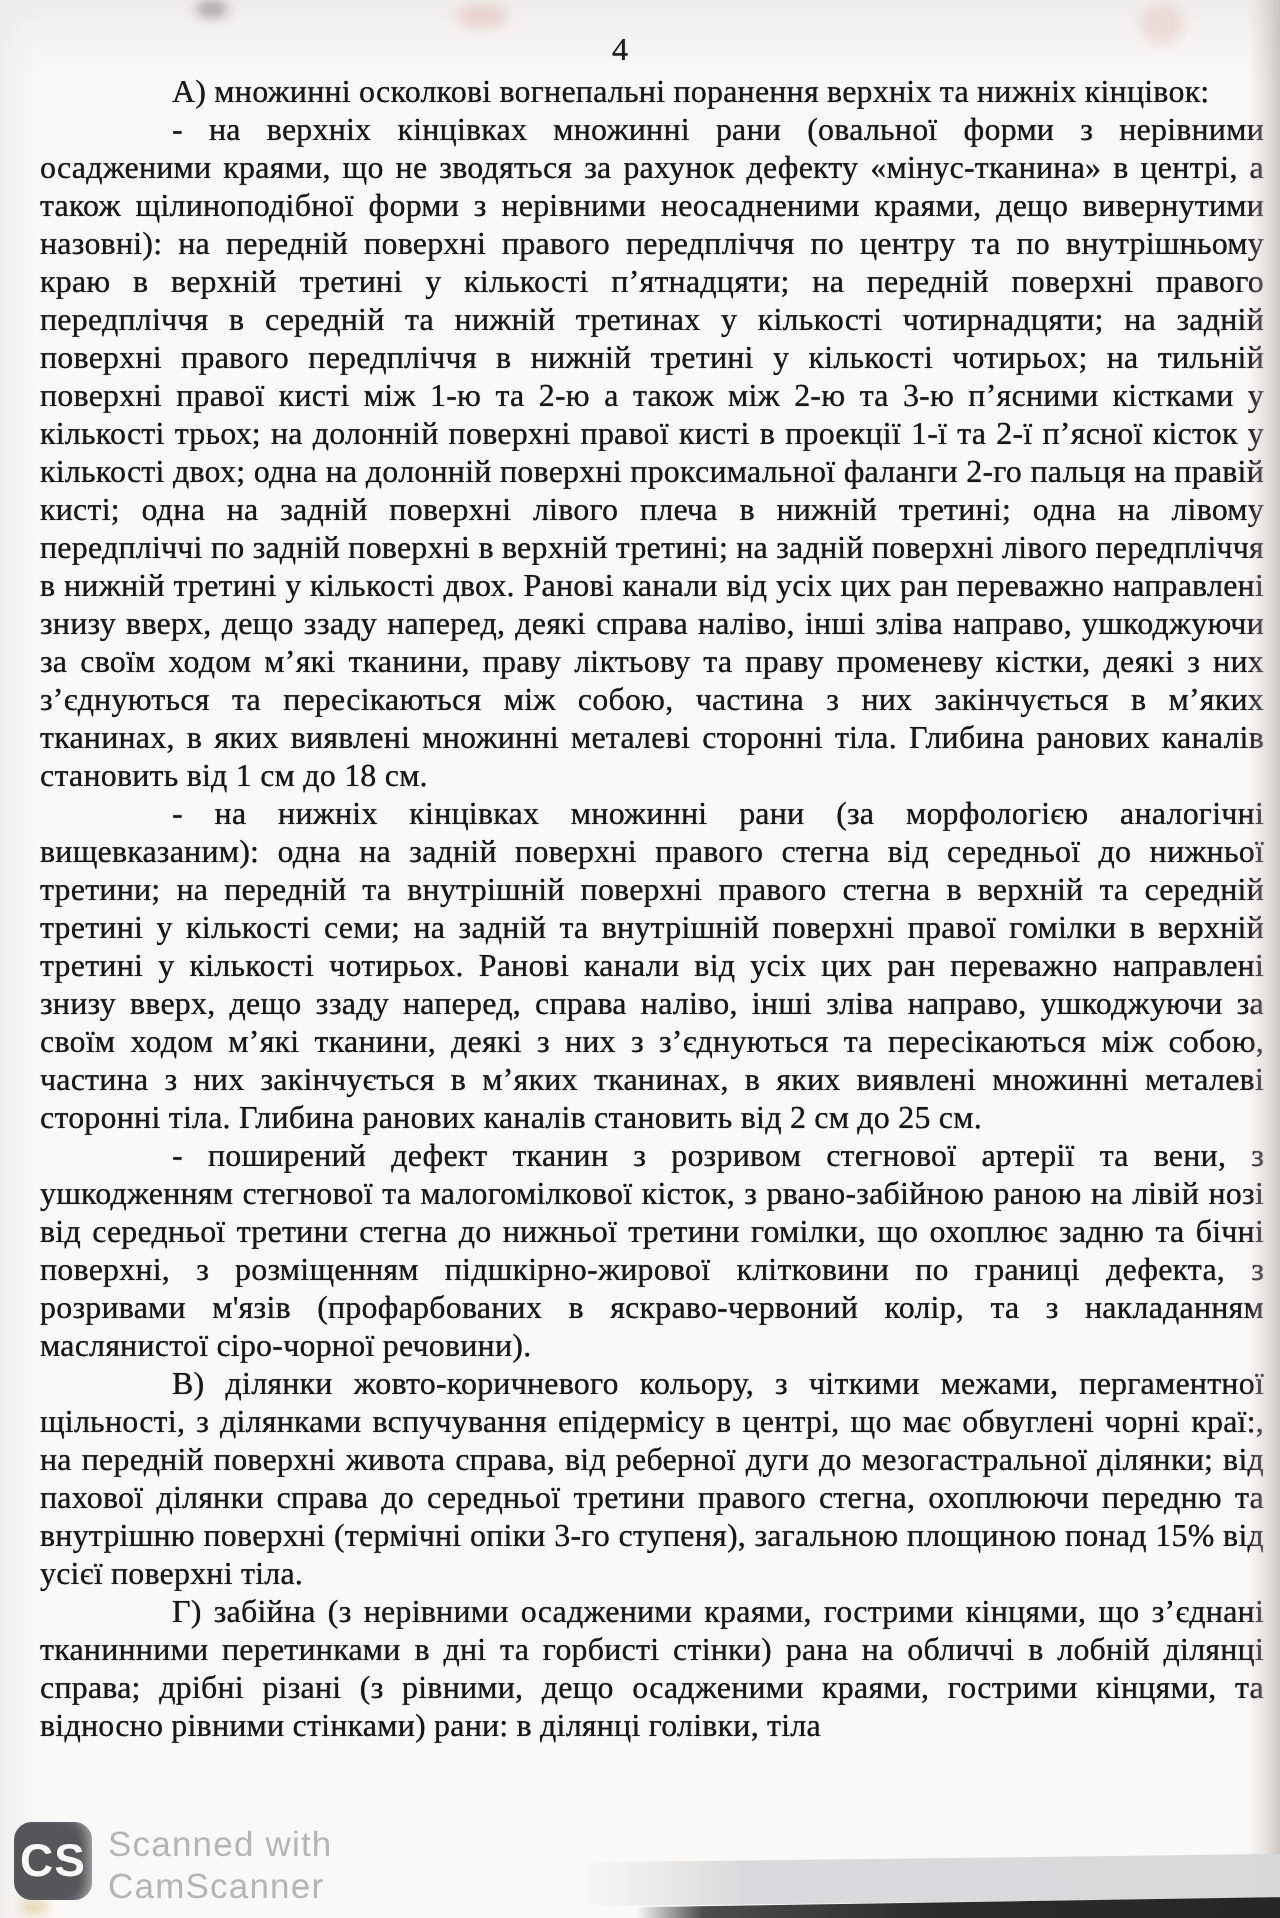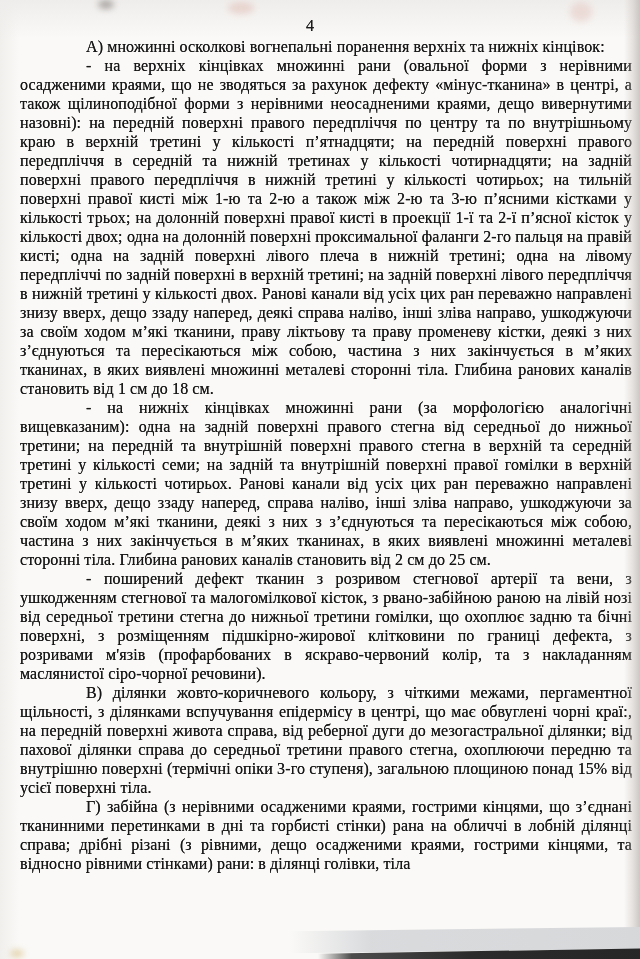--- a/index.html
+++ b/index.html
@@ -123,14 +123,21 @@
     <p>- на нижніх кінцівках множинні рани (за морфологією аналогічні вищевказаним): одна на задній поверхні правого стегна від середньої до нижньої третини; на передній та внутрішній поверхні правого стегна в верхній та середній третині у кількості семи; на задній та внутрішній поверхні правої гомілки в верхній третині у кількості чотирьох. Ранові канали від усіх цих ран переважно направлені знизу вверх, дещо ззаду наперед, справа наліво, інші зліва направо, ушкоджуючи за своїм ходом м’які тканини, деякі з них з з’єднуються та пересікаються між собою, частина з них закінчується в м’яких тканинах, в яких виявлені множинні металеві сторонні тіла. Глибина ранових каналів становить від 2 см до 25 см.</p>
     <p>- поширений дефект тканин з розривом стегнової артерії та вени, з ушкодженням стегнової та малогомілкової кісток, з рвано-забійною раною на лівій нозі від середньої третини стегна до нижньої третини гомілки, що охоплює задню та бічні поверхні, з розміщенням підшкірно-жирової клітковини по границі дефекта, з розривами м'язів (профарбованих в яскраво-червоний колір, та з накладанням маслянистої сіро-чорної речовини).</p>
     <p>В) ділянки жовто-коричневого кольору, з чіткими межами, пергаментної щільності, з ділянками вспучування епідермісу в центрі, що має обвуглені чорні краї:, на передній поверхні живота справа, від реберної дуги до мезогастральної ділянки; від пахової ділянки справа до середньої третини правого стегна, охоплюючи передню та внутрішню поверхні (термічні опіки 3-го ступеня), загальною площиною понад 15% від усієї поверхні тіла.</p>
     <p>Г) забійна (з нерівними осадженими краями, гострими кінцями, що з’єднані тканинними перетинками в дні та горбисті стінки) рана на обличчі в лобній ділянці справа; дрібні різані (з рівними, дещо осадженими краями, гострими кінцями, та відносно рівними стінками) рани: в ділянці голівки, тіла</p>
   </div>
 
   <div class="edge-right"></div>
   <div class="bottom-band"></div>
   <div class="bottom-dark"></div>
 
+  <div class="watermark">
+    <div class="cs-badge">CS</div>
+    <div class="wm-text">
+      <div>Scanned with</div>
+      <div>CamScanner</div>
+    </div>
+  </div>
 
 </div>
 
 </body></html>

